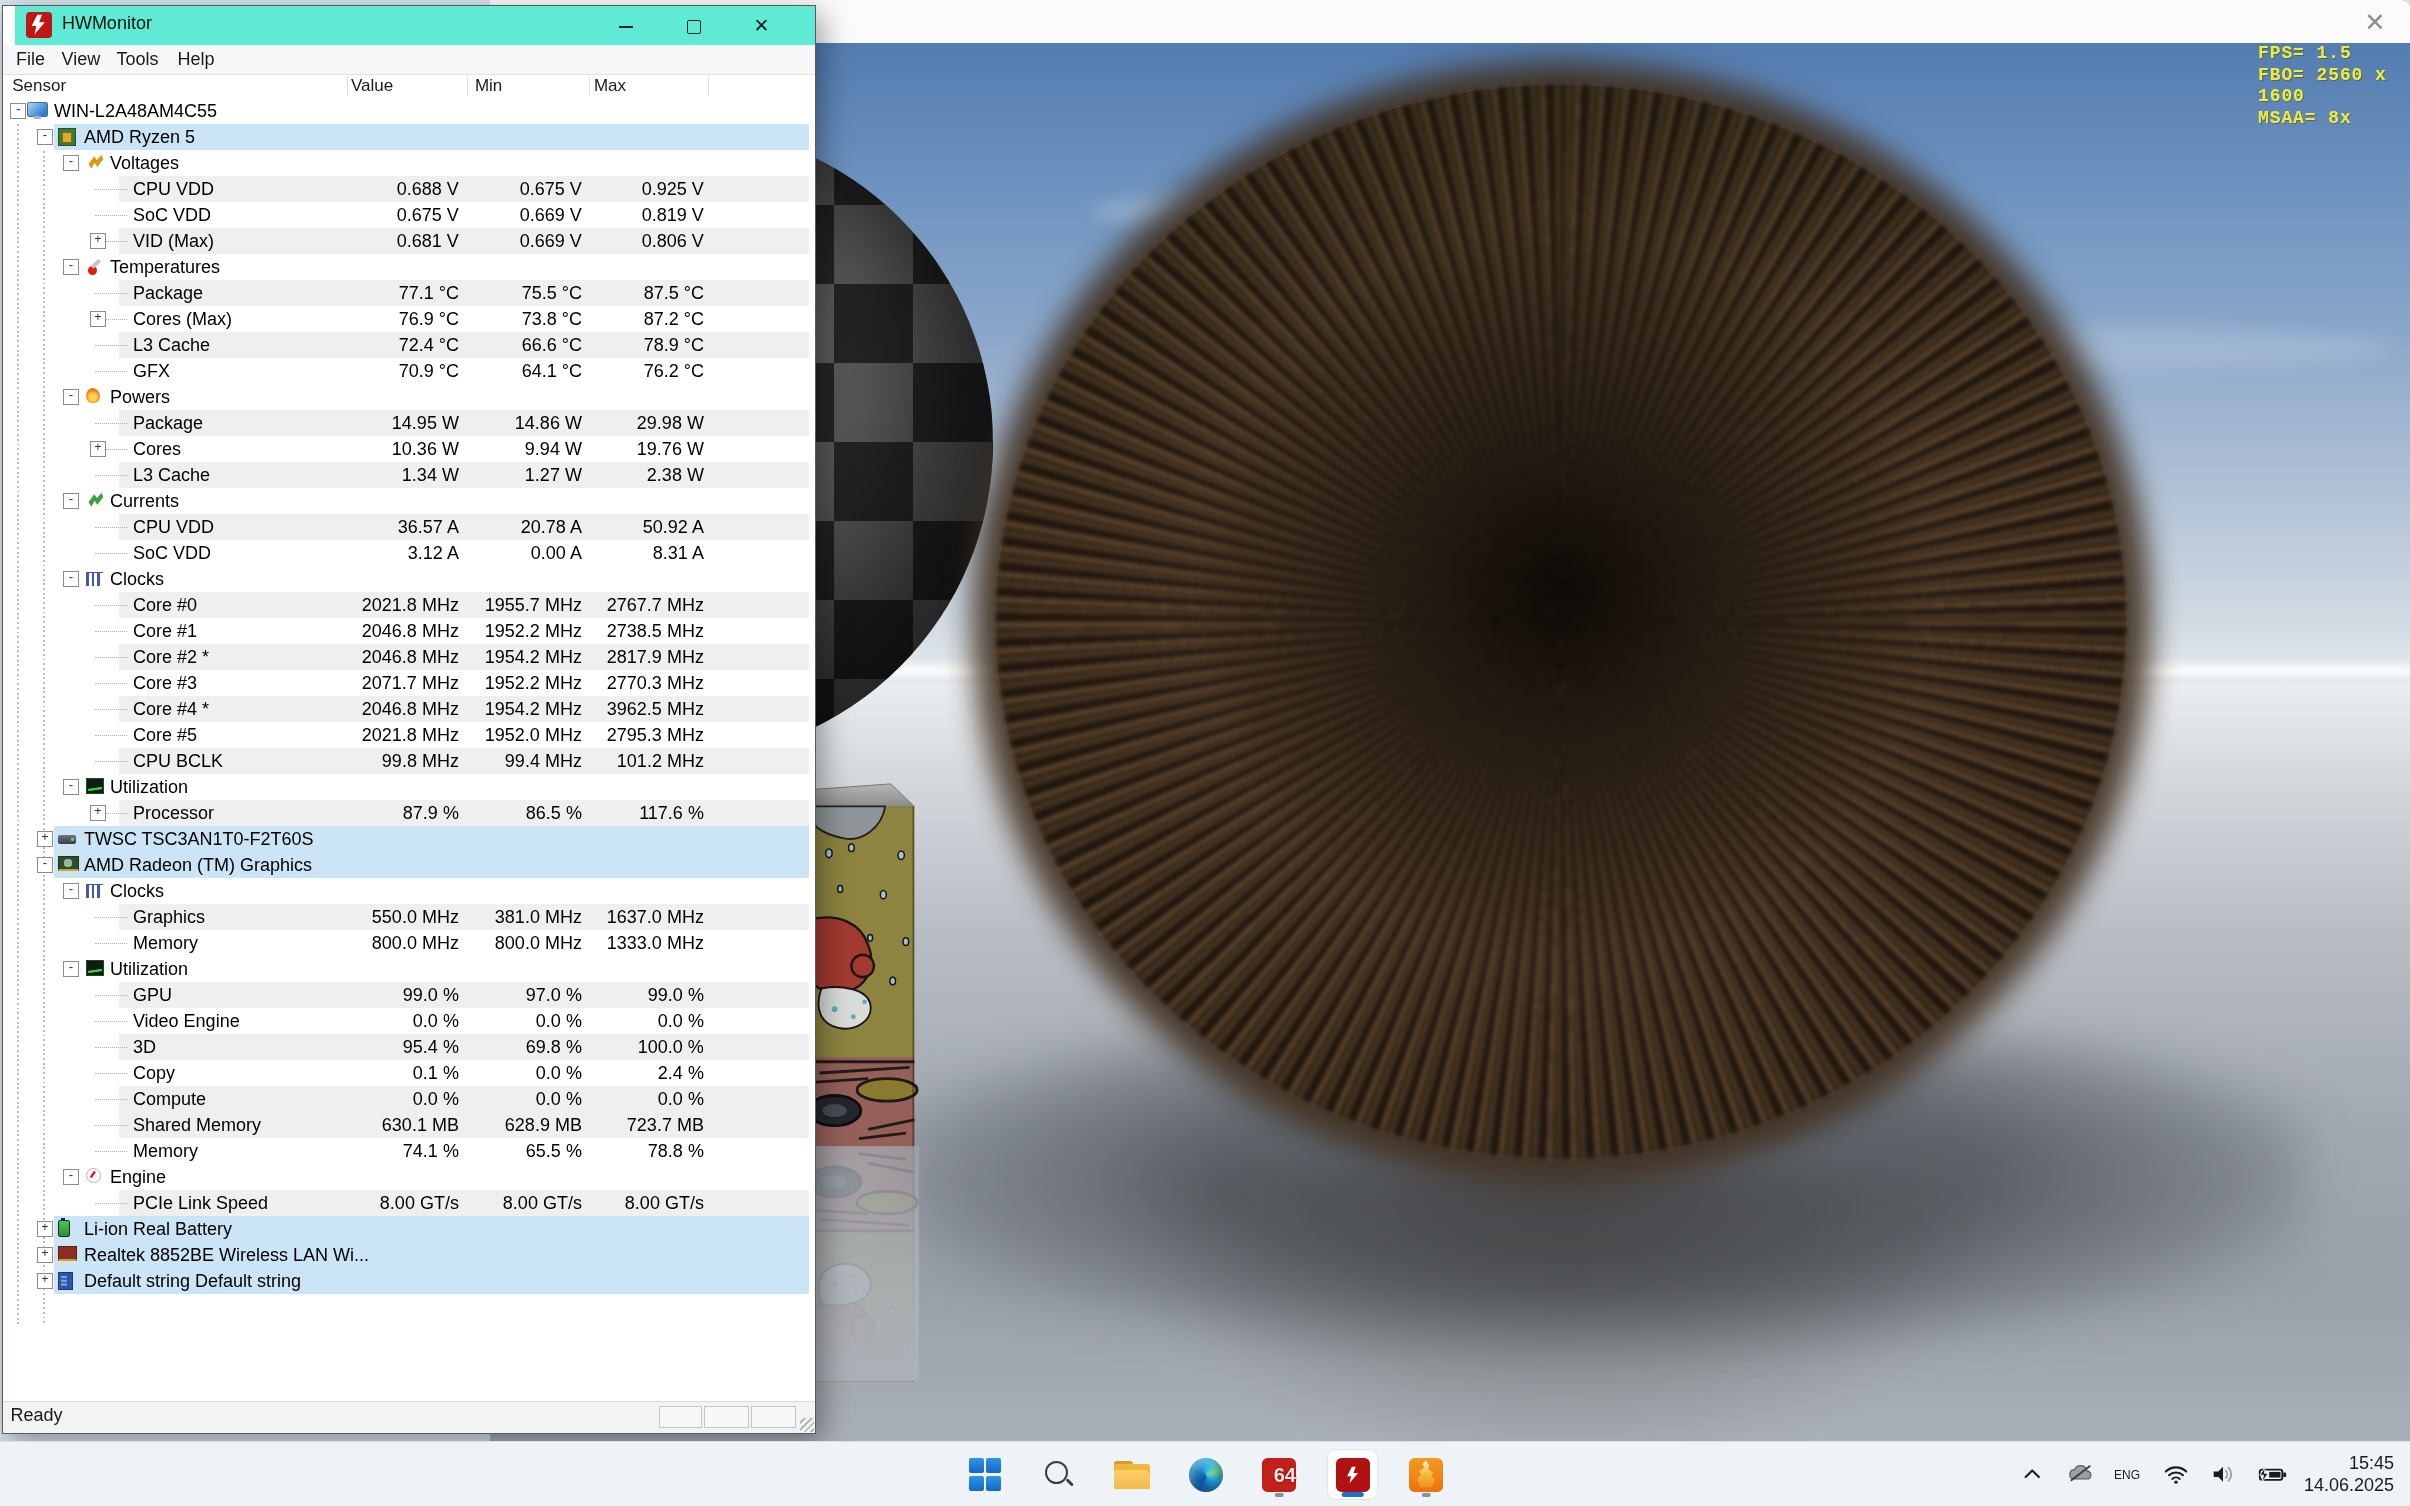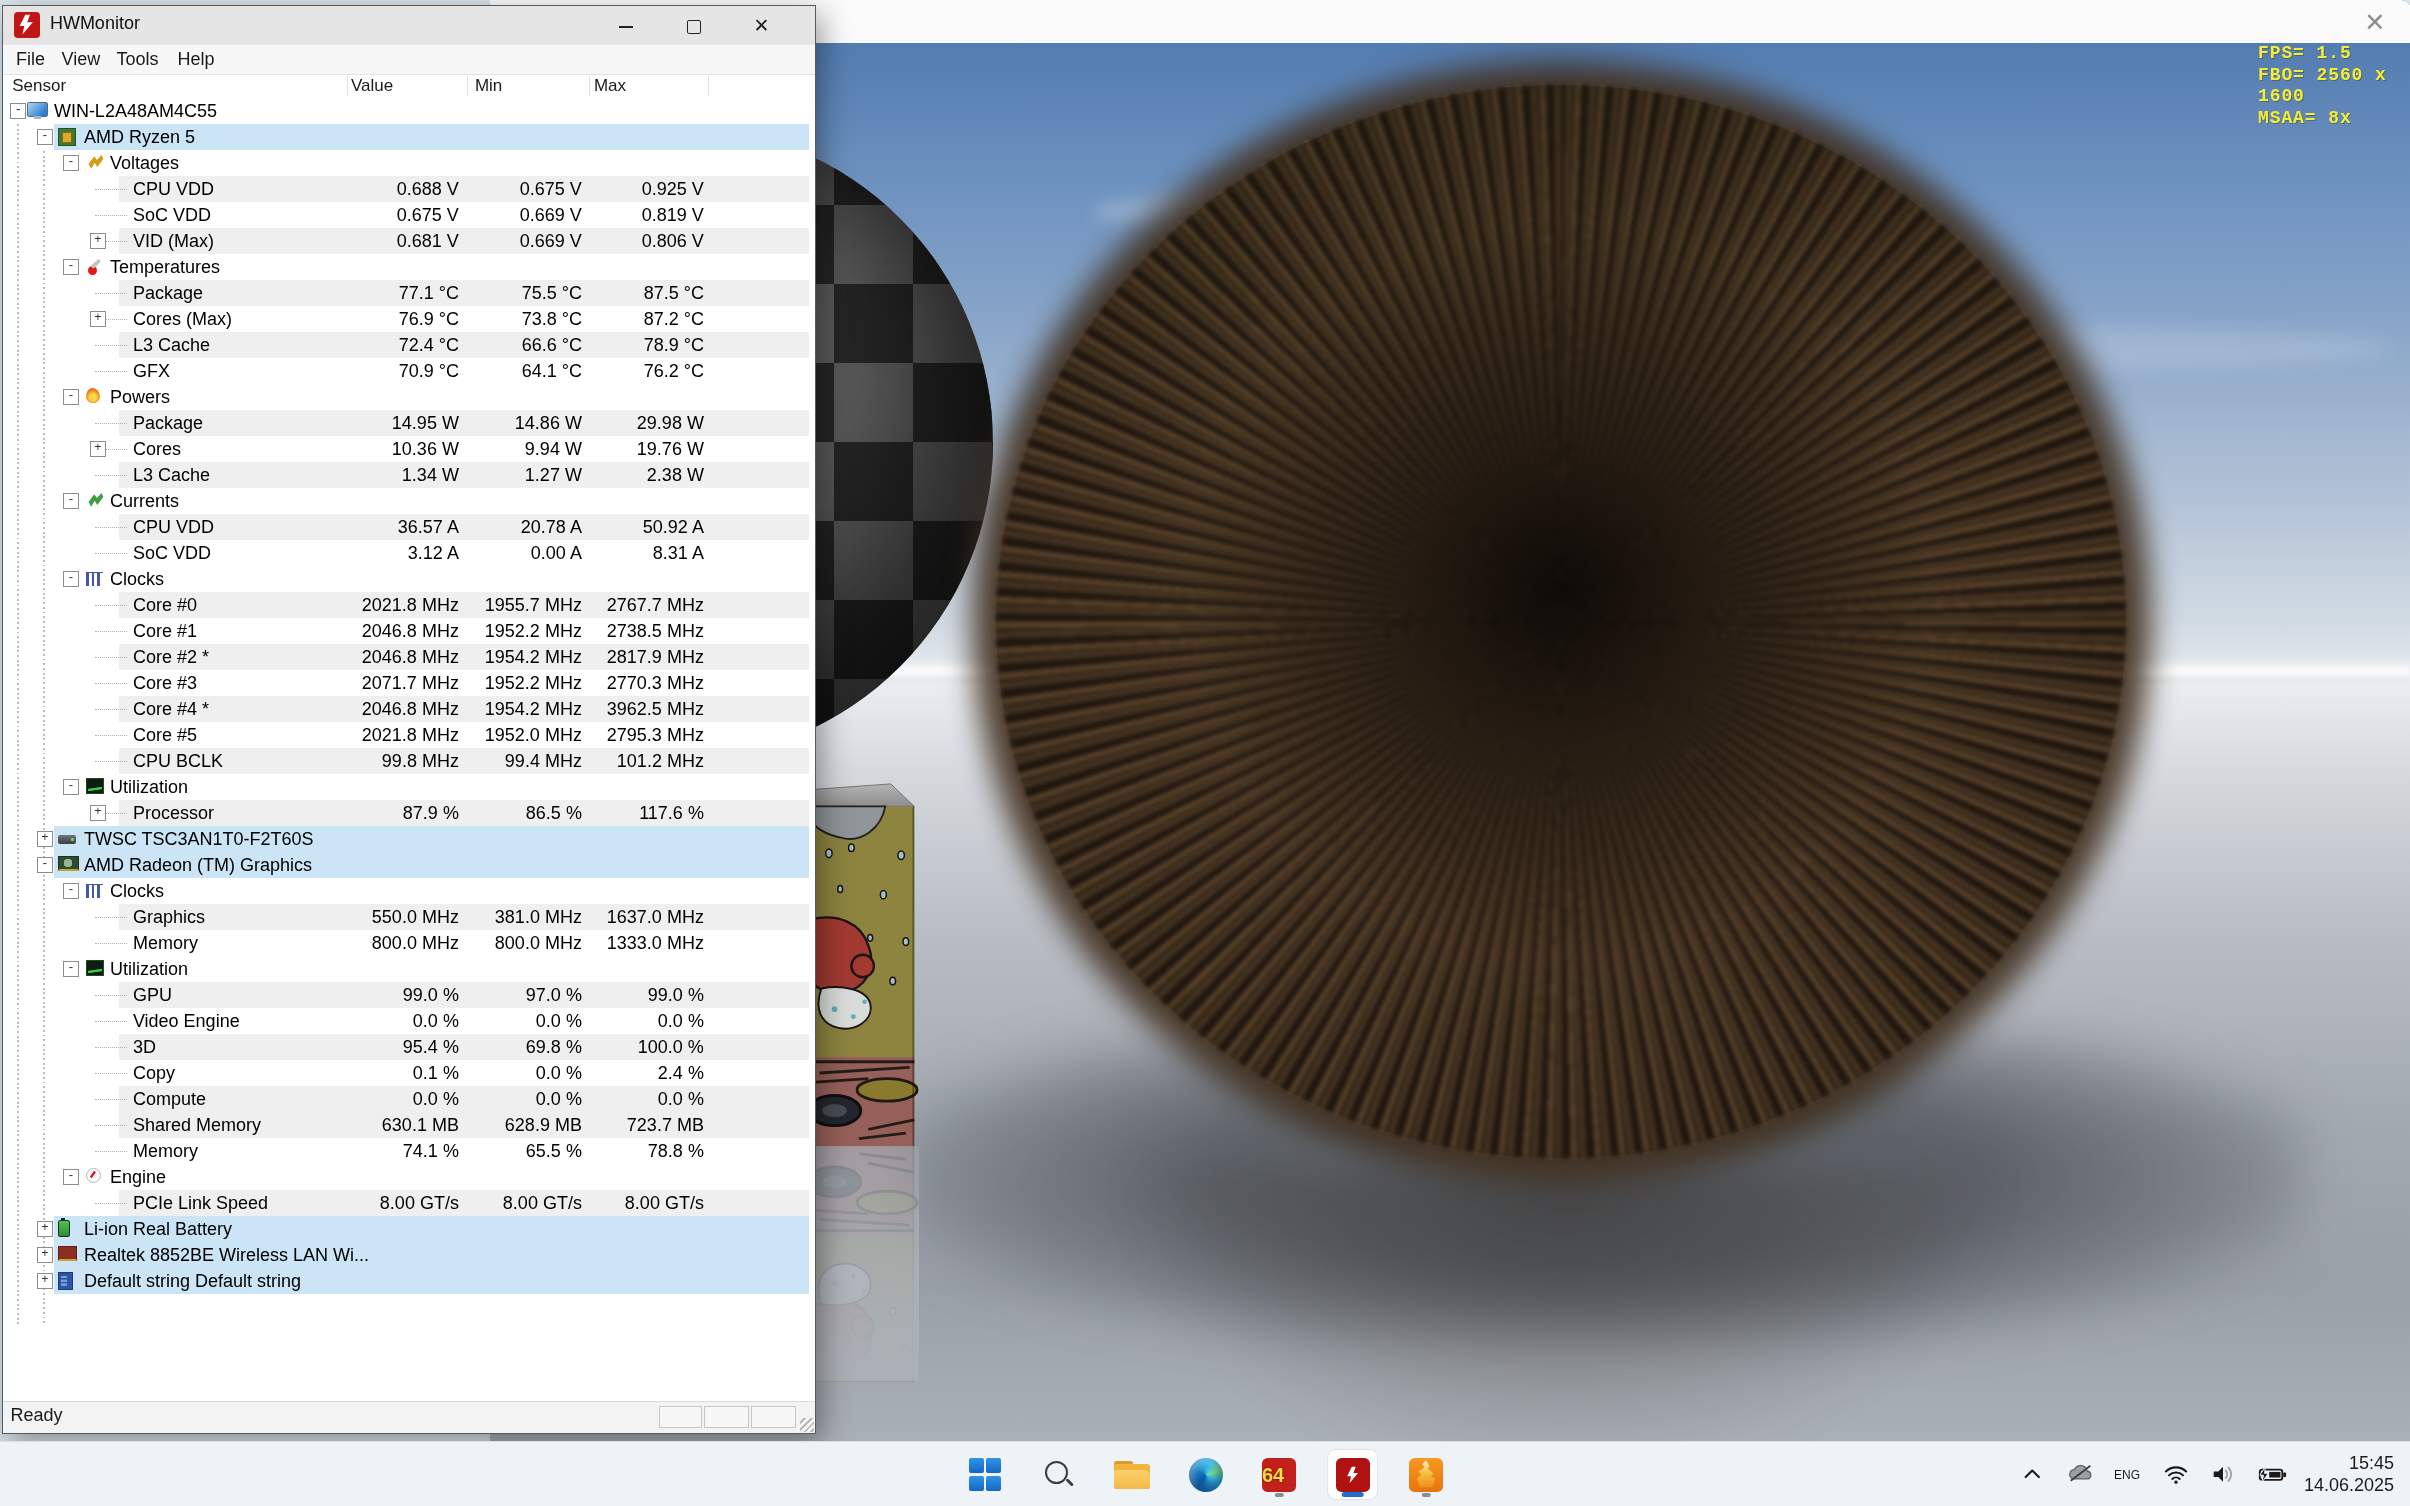--- a/index.html
+++ b/index.html
@@ -42,21 +42,21 @@
     background:repeating-conic-gradient(#5f5f5f 0 90deg,#282828 0 180deg);
     background-size:158px 158px;
     box-shadow:inset -66px -85px 141px rgba(0,0,0,.6),inset 38px 47px 104px rgba(0,0,0,.28)}
 
   .fps{position:absolute;left:1768px;top:0;font:bold 18px "Liberation Mono",monospace;
     color:#f2ec3a;line-height:21.7px;letter-spacing:0.9px;text-shadow:0.9px 0.9px 0 rgba(60,60,0,.4)}
 
   
   #hwm{position:absolute;left:1.9px;top:4.7px;width:812px;height:1427px;background:#fff;
     border:0.9px solid #5a5a5a;box-shadow:5.6px 9.4px 28px rgba(0,0,0,.38);z-index:40}
-  #titlebar{position:absolute;left:0;top:0;right:0;height:39px;background:#e5e5e5}
+  #titlebar{position:absolute;left:12px;top:0;right:0;height:39px;background:#5eead4}
   #app-icon{position:absolute;left:11.3px;top:6.6px;width:25.4px;height:25.4px;background:#c01616;border-radius:3.8px}
   #title-text{position:absolute;left:47px;top:7.5px;font-size:18px;color:#111}
   .winbtn{position:absolute;top:0;width:58px;height:39px;text-align:center;line-height:39px;color:#222}
   #btn-min{right:160px}#btn-max{right:92px}#btn-close{right:24.5px;font-size:19px}
   #btn-min i{display:inline-block;width:14px;height:1.9px;background:#222;vertical-align:middle}
   #btn-max i{display:inline-block;width:12.2px;height:12.2px;border:1.5px solid #222;vertical-align:middle;border-radius:1.9px}
   #menubar{position:absolute;left:0;top:39px;right:0;height:29px;background:#f7f7f7;border-bottom:0.9px solid #e2e2e2}
   .menu-item{position:absolute;top:0;height:29px;line-height:28px;font-size:18px;color:#1a1a1a;padding:0 5.6px}
   #header{position:absolute;left:0;top:68px;right:0;height:24.5px;background:#fff;border-bottom:0.9px solid #d9d9d9}
   .hsep{position:absolute;top:1.9px;bottom:1.9px;width:0.9px;background:#e0e0e0}
@@ -132,22 +132,22 @@
   .ico-search{position:relative;width:34px;height:34px}
   .ico-search i:first-child{position:absolute;left:3.8px;top:3.8px;width:19px;height:19px;border:2.8px solid #3a3d42;border-radius:50%}
   .ico-search i:last-child{position:absolute;left:23.5px;top:23.5px;width:9.4px;height:3.3px;background:#3a3d42;border-radius:1.9px;transform:rotate(45deg)}
   .ico-folder{position:relative;width:36px;height:28px}
   .ico-folder i:first-child{position:absolute;left:0;top:0;width:19px;height:9.4px;background:#d99c27;border-radius:2.8px 2.8px 0 0}
   .ico-folder i:nth-child(2){position:absolute;left:0;top:3.8px;right:0;bottom:0;background:linear-gradient(#f3b83f,#e8a234);border-radius:2.8px}
   .ico-folder i:last-child{position:absolute;left:0;top:9.4px;right:0;bottom:0;background:linear-gradient(#fbd06b,#f4b94a);border-radius:2.8px 5.6px 3.8px 3.8px}
   .ico-edge{width:34px;height:34px;border-radius:50%;
     background:conic-gradient(from 210deg,#0c59a4,#1273b8 22%,#35c1f1 48%,#7ee081 62%,#35c1f1 75%,#0c59a4);
     box-shadow:inset -3.8px -4.7px 9.4px rgba(6,40,90,.55),inset 3.8px 3.8px 7.5px rgba(255,255,255,.35)}
-  .ico-cpuz{width:34px;height:34px;background:#c2201a;border-radius:5.6px;color:#fde047;
-    font:bold 20px/34px "Liberation Sans",sans-serif;text-align:left;text-shadow:0 0 1.9px #5a0000}
+  .ico-cpuz{width:34px;height:34px;background:#c2201a;border-radius:5.6px;color:#e5e5e5;
+    font:bold 20px/34px "Liberation Sans",sans-serif;text-align:right;text-shadow:0 0 1.9px #5a0000}
   .ico-hwm{width:34px;height:34px;background:#b01212;border-radius:5.6px;position:relative}
   .bolt{position:absolute;left:50%;top:50%;transform:translate(-50%,-50%)}
   .ico-fur{width:34px;height:34px;background:linear-gradient(#f59a20,#e87310);border-radius:5.6px;position:relative;overflow:hidden}
   .ico-fur i{position:absolute;left:5.6px;top:2.8px;width:22.6px;height:28px;
     background:linear-gradient(#fff3d8,#f7c243 45%,#ef8d1c);
     clip-path:polygon(50% 0,66% 20%,58% 30%,84% 46%,72% 58%,90% 66%,78% 96%,24% 96%,10% 64%,30% 52%,18% 40%,44% 26%,34% 14%)}
 
   #tray{position:absolute;right:0;top:0;height:65px;display:flex;align-items:center;gap:22.6px;padding-right:17px}
   .tricon{width:24.5px;height:24.5px;position:relative;flex:none}
   #lang{font-size:12px;color:#1b1b1b}

